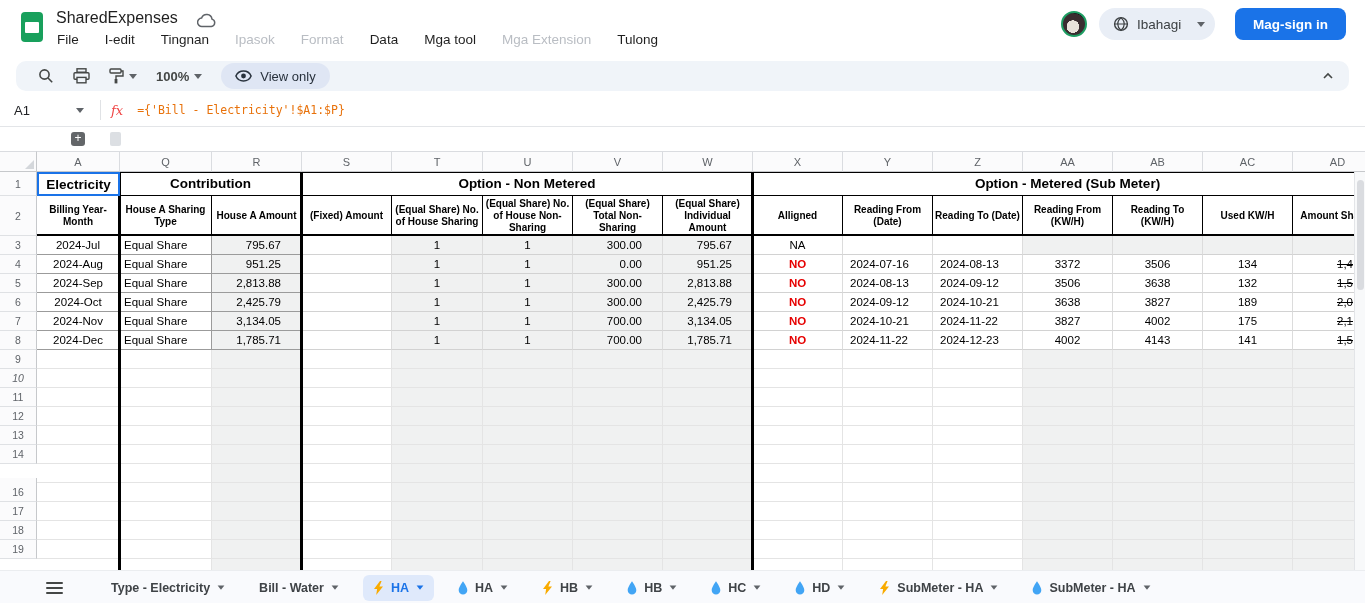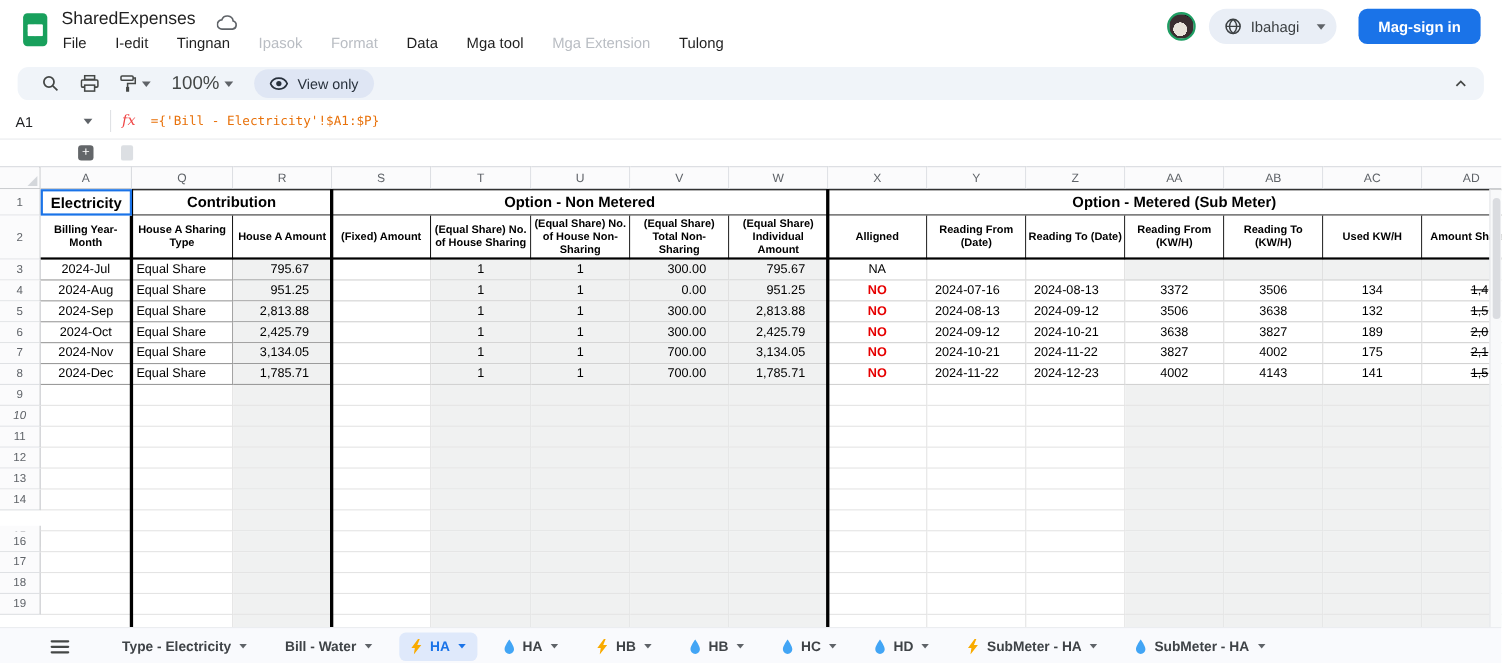--- a/index.html
+++ b/index.html
@@ -29,21 +29,21 @@
   .share-pill{position:absolute;left:1099px;top:8px;height:32px;background:#e9eef6;border-radius:16px;
     display:flex;align-items:center;padding:0 10px 0 14px;gap:8px;font-size:13.5px;color:#3c4043;font-weight:500;cursor:pointer;}
   .share-pill .caret{margin-left:8px;}
   .signin-btn{position:absolute;left:1235px;top:8px;height:32px;min-width:110px;background:#1a73e8;color:#fff;
     border:none;border-radius:8px;font-size:13.5px;font-weight:700;padding:0 18px;cursor:pointer;font-family:inherit;}
   .caret{width:0;height:0;border-left:4px solid transparent;border-right:4px solid transparent;border-top:5px solid #5f6368;display:inline-block;}
   
   .toolbar{position:absolute;left:16px;top:61px;width:1333px;height:30px;background:#f0f4f9;border-radius:10px;
     display:flex;align-items:center;padding-left:22px;box-sizing:border-box;gap:19px;}
   .tool{display:flex;align-items:center;gap:5px;color:#444746;cursor:pointer;}
-  .zoom-label{font-size:17px;color:#444746;}
+  .zoom-label{font-size:13px;color:#444746;font-weight:bold;}
   .chip{display:flex;align-items:center;gap:8px;background:#dfe6f4;border-radius:13px;height:26px;padding:0 14px;
     font-size:13px;font-weight:500;color:#28313c;cursor:pointer;}
   .collapse-arrow{position:absolute;right:14px;top:8px;cursor:pointer;}
   
   .formulabar{position:absolute;left:0;top:94px;width:1365px;height:32px;background:#fff;border-bottom:1px solid #e3e5e8;
     display:flex;align-items:center;}
   .namebox{width:62px;padding-left:14px;font-size:13px;color:#202124;cursor:pointer;}
   .namebox-caret{margin-right:10px;}
   .fbar-divider{width:1px;height:20px;background:#e0e2e5;margin:0 10px 0 6px;}
   .fx{font-family:"DejaVu Serif",serif;font-style:italic;font-size:13px;color:#ef4444;margin-right:14px;}

